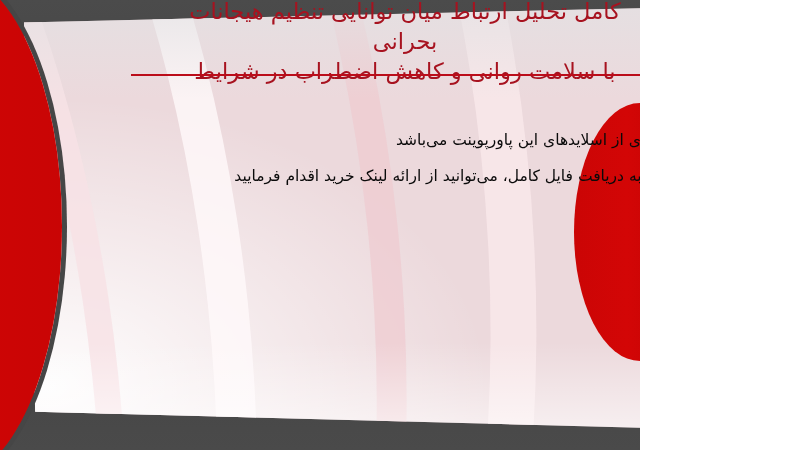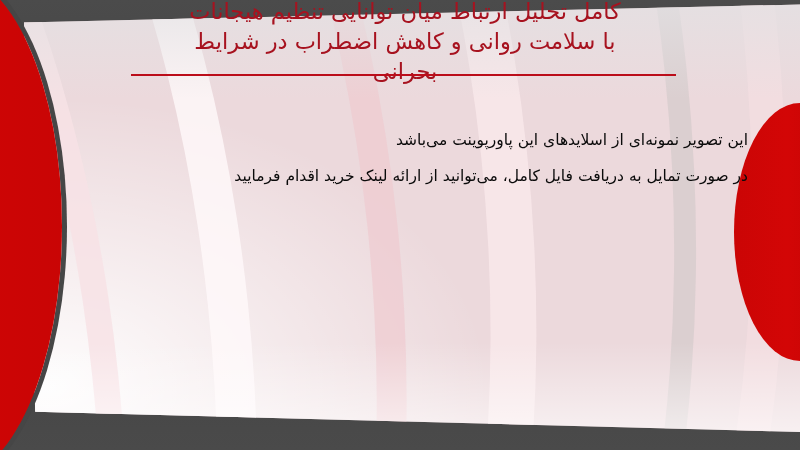--- a/index.html
+++ b/index.html
@@ -6,21 +6,21 @@
   html, body {
     width:800px; height:450px;
     overflow:hidden;
     background:#ffffff;
     font-family:"DejaVu Sans", sans-serif;
   }
 
   
   #slide {
     position:relative;
-    width:800px; height:450px;
+    width:640px; height:450px;
     overflow:hidden;
     background:#474747;
   }
 
   
   .frame-dark {
     position:absolute;
     inset:0;
     background:linear-gradient(180deg,#4b4b4b 0%, #3f3f3f 50%, #4a4a4a 100%);
   }
@@ -147,22 +147,22 @@
     </div>
     <div class="panel-sheen"></div>
   </div>
 
   <div class="ellipse-right"></div>
 
   <div class="ellipse-left"></div>
 
   <div class="title-block">
     <span class="title-line">کامل تحلیل ارتباط میان توانایی تنظیم هیجانات</span>
+    <span class="title-line">بحرانی</span>
     <span class="title-line">با سلامت روانی و کاهش اضطراب در شرایط</span>
-    <span class="title-line">بحرانی</span>
   </div>
 
   <div class="title-rule"></div>
 
   <div class="body-block">
     <span class="body-line">این تصویر نمونه‌ای از اسلایدهای این پاورپوینت می‌باشد</span>
     <span class="body-line">در صورت تمایل به دریافت فایل کامل، می‌توانید از ارائه لینک خرید اقدام فرمایید</span>
   </div>
 
 </div>

